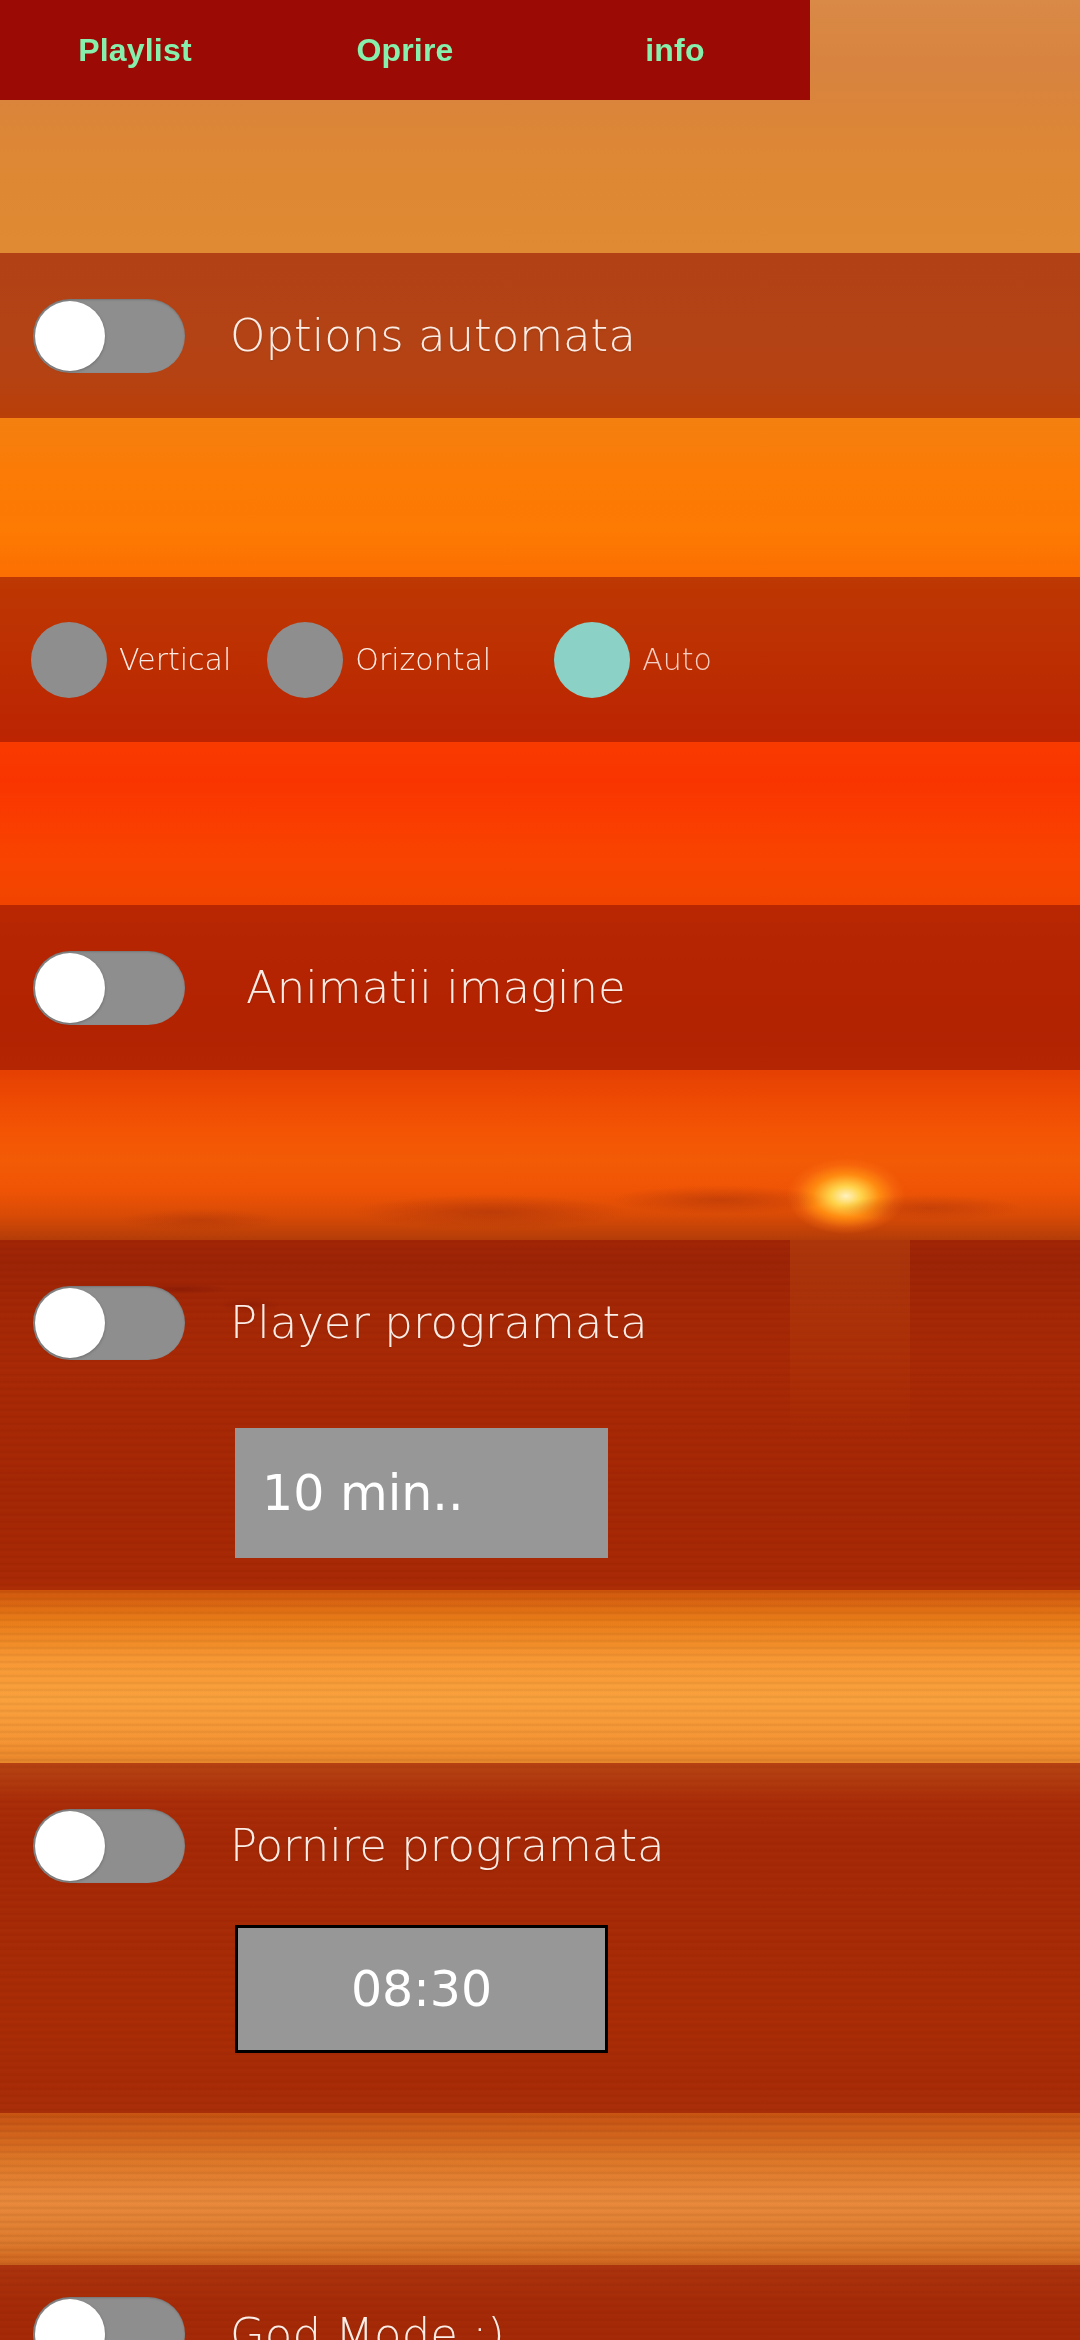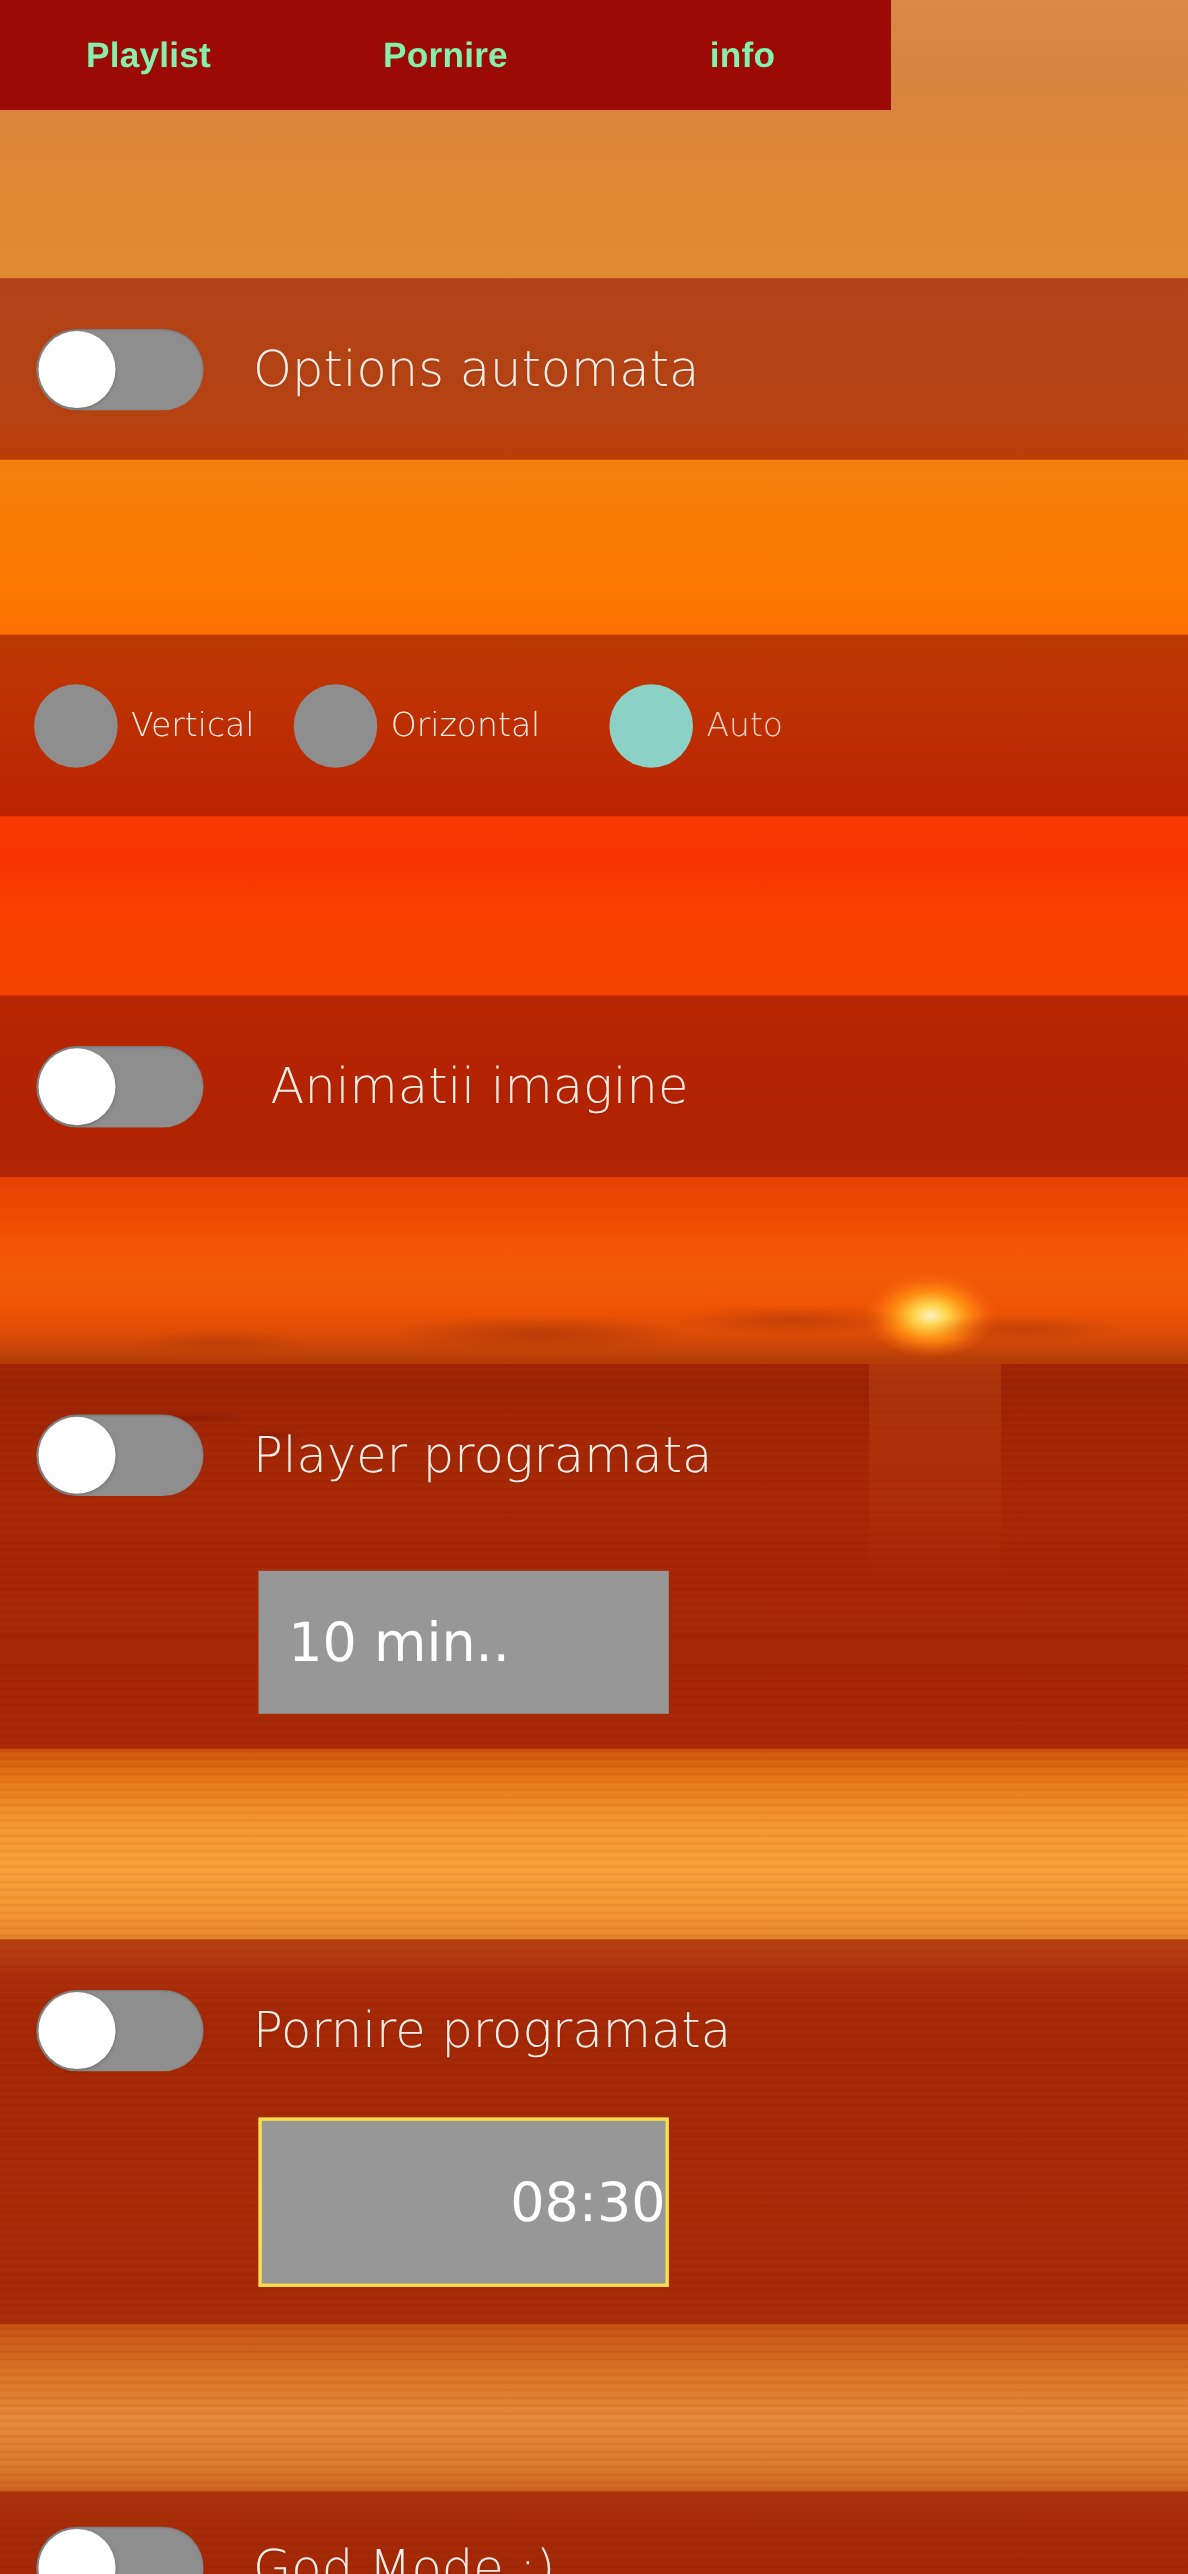--- a/index.html
+++ b/index.html
@@ -268,42 +268,42 @@
     width: 373px;
     height: 130px;
     padding-left: 27px;
     justify-content: flex-start;
     margin-top: 26px;
   }
   #box-wake {
     left: 235px;
     top: 1925px;
     width: 373px;
-    height: 154px;
-    justify-content: flex-end;
-    border: 3px solid #fde047;
+    height: 128px;
+    justify-content: center;
+    border: 3px solid #000000;
   }
 
 </style>
 </head>
 <body>
 
 <div id="screen">
 
   <div id="bg-photo"></div>
   <div id="bg-clouds"></div>
   <div id="bg-reflection"></div>
   <div id="bg-bird"></div>
 
   <div id="tabbar">
     <div id="tab-playlist" class="tab inactive">
       <span>Playlist</span>
     </div>
     <div id="tab-player" class="tab inactive">
-      <span>Pornire</span>
+      <span>Oprire</span>
     </div>
     <div id="tab-info" class="tab inactive">
       <span>info</span>
     </div>
   </div>
 
   <div class="row-tint" style="top:253px; height:165px;"></div>
   <div class="setting-row" style="top:253px; height:165px;">
     <div class="toggle">
       <div class="knob"></div>

